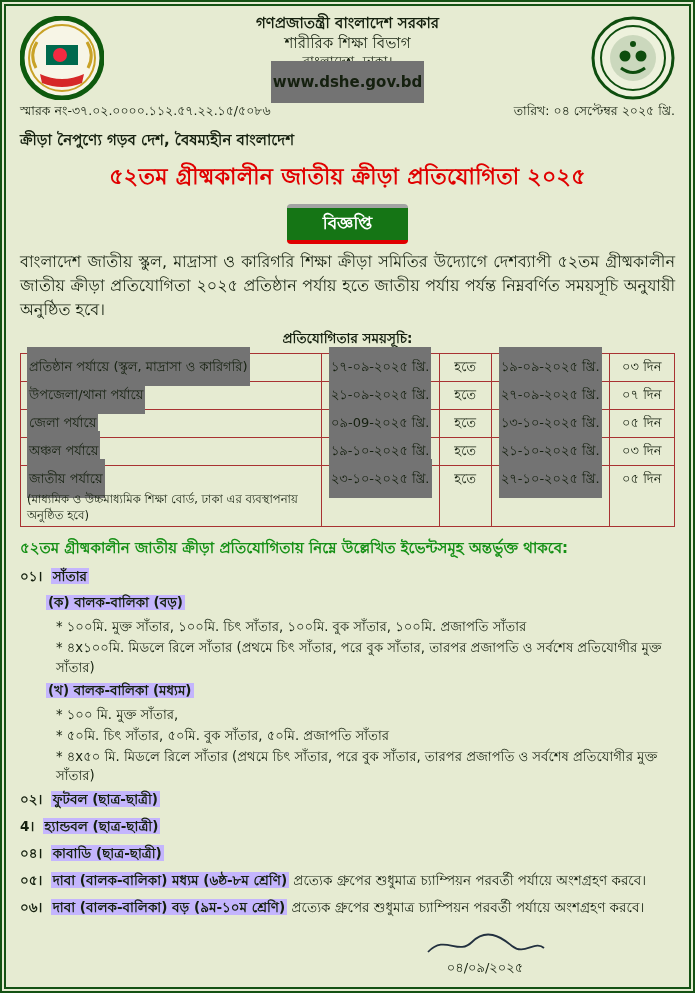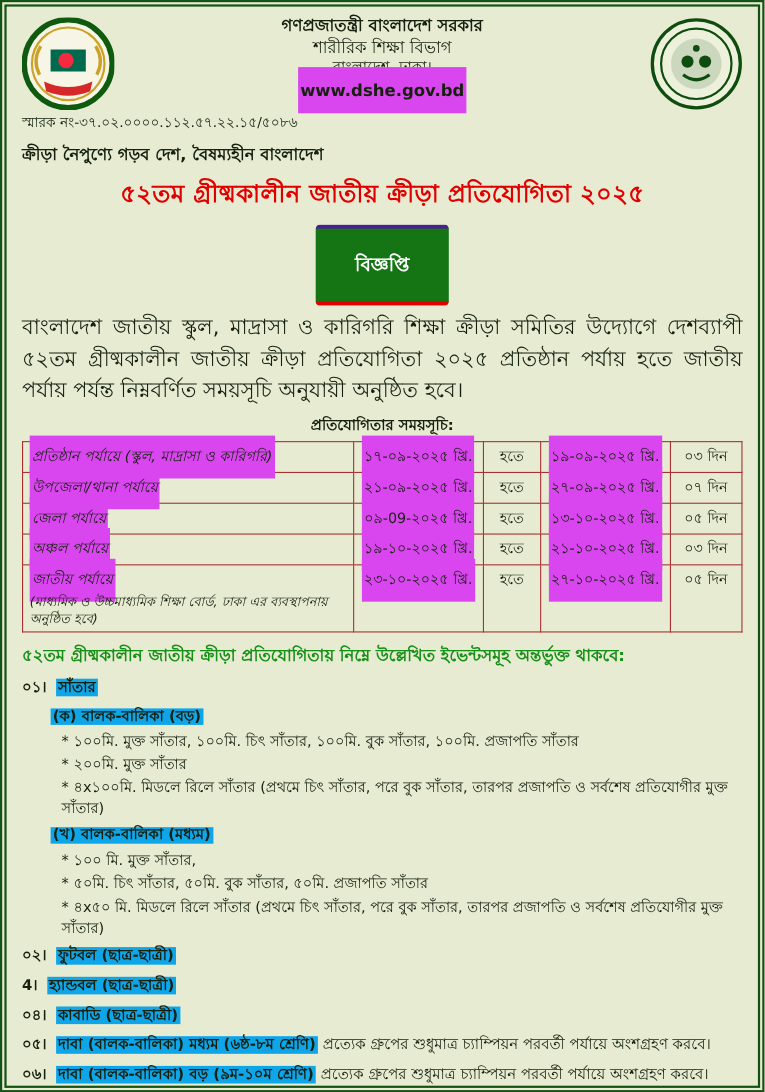--- a/index.html
+++ b/index.html
@@ -8,56 +8,56 @@
     width:695px;height:993px;margin:0 auto;
     background:#e6ebd2;
     border:6px double #145214;
     padding:4px 8px;
     font-family:"DejaVu Sans","Liberation Sans",sans-serif;
     color:#15200f;
     overflow:hidden;
   }
   .inner{width:100%;height:100%;padding:2px 6px;}
   .bold{font-weight:bold;}
-  .hl{background:#d946ef;padding:12px 2px;}
+  .hl{background:#737373;padding:12px 2px;}
   
   .header{display:flex;align-items:flex-start;}
   .logo{width:84px;height:84px;flex:0 0 auto;margin-top:4px;}
   .head-center{flex:1;text-align:center;line-height:1.3;padding-top:2px;}
   .h-line1{font-size:15px;font-weight:bold;}
   .h-line2{font-size:16px;font-weight:bold;}
   .h-line3{font-size:15px;font-weight:normal;}
   .h-line4{font-size:13.5px;}
   .h-web{font-size:15px;margin-top:2px;}
   
   .memo-row{display:flex;justify-content:space-between;font-size:12.5px;margin-top:2px;}
   
   .slogan{text-align:left;font-size:15px;font-weight:bold;margin-top:6px;}
   .title{text-align:center;font-size:22px;font-weight:bold;color:#e00000;margin-top:6px;letter-spacing:.3px;}
   .badge-wrap{text-align:center;margin:8px 0 6px;}
   .badge{
     display:inline-block;background:#157515;color:#ffffff;font-weight:bold;
-    font-size:17px;padding:19px 36px;border-radius:4px;
-    border-top:4px solid #4c1d95;border-bottom:4px solid #e00000;
+    font-size:17px;padding:2px 36px;border-radius:4px;
+    border-top:4px solid #a3a3a3;border-bottom:4px solid #e00000;
   }
-  .intro{font-size:19px;text-align:justify;line-height:1.5;margin:4px 0 6px;}
+  .intro{font-size:16px;text-align:justify;line-height:1.5;margin:4px 0 6px;}
   .sched-head{text-align:center;font-size:13.5px;font-weight:bold;margin:2px 0 2px;}
   
   table.sched{width:100%;border-collapse:collapse;font-size:13px;}
   table.sched td{border:1.6px solid #a83232;padding:3px 6px;vertical-align:top;}
-  td.stage{width:46%;font-style:italic;}
+  td.stage{width:46%;}
   td.date{width:18%;text-align:center;white-space:nowrap;margin-left:27px;}
   td.mid{width:8%;text-align:center;}
   td.days{width:10%;text-align:center;white-space:nowrap;}
   .note{display:block;font-size:11.6px;line-height:1.35;margin-top:2px;}
   
   .events-head{color:#169016;font-size:15px;font-weight:bold;margin:9px 0 5px;}
   .ev-line{font-size:13.5px;margin:4px 0;}
   .ev-num{font-weight:bold;margin-right:4px;}
-  .ev-hl{background:#0ea5e9;font-weight:bold;padding:0 2px;}
+  .ev-hl{background:#c4b5fd;font-weight:bold;padding:0 2px;}
   .grp{margin:4px 0 2px 26px;font-size:13.4px;}
   .swim{margin:2px 0 2px 36px;font-size:13.2px;line-height:1.45;}
   
   .signature{width:380px;margin:12px 0 0 auto;text-align:center;font-size:13px;line-height:1.5;}
   .sig-scribble{display:block;margin:0 auto;}
 </style>
 </head>
 <body>
 
 <div class="page">
@@ -85,20 +85,21 @@
         <circle cx="42" cy="42" r="23" fill="#0e4d0e" opacity="0.15"></circle>
         <circle cx="34" cy="40" r="5.5" fill="#0e4d0e"></circle>
         <circle cx="50" cy="40" r="5.5" fill="#0e4d0e"></circle>
         <path d="M30 52 Q42 61 54 52" stroke="#0e4d0e" stroke-width="3" fill="none"></path>
         <circle cx="42" cy="28" r="3" fill="#0e4d0e"></circle>
       </svg>
     </header>
 
     <div class="memo-row">
       <span>স্মারক নং-৩৭.০২.০০০০.১১২.৫৭.২২.১৫/৫০৮৬</span>
+      <span>তারিখ: ০৪ সেপ্টেম্বর ২০২৫ খ্রি.</span>
     </div>
 
     <div class="slogan">ক্রীড়া নৈপুণ্যে গড়ব দেশ, বৈষম্যহীন বাংলাদেশ</div>
     <div class="title">৫২তম গ্রীষ্মকালীন জাতীয় ক্রীড়া প্রতিযোগিতা ২০২৫</div>
 
     <div class="badge-wrap">
       <div class="badge">বিজ্ঞপ্তি</div>
     </div>
 
     <p class="intro">বাংলাদেশ জাতীয় স্কুল, মাদ্রাসা ও কারিগরি শিক্ষা ক্রীড়া সমিতির উদ্যোগে দেশব্যাপী ৫২তম গ্রীষ্মকালীন জাতীয় ক্রীড়া প্রতিযোগিতা ২০২৫ প্রতিষ্ঠান পর্যায় হতে জাতীয় পর্যায় পর্যন্ত নিম্নবর্ণিত সময়সূচি অনুযায়ী অনুষ্ঠিত হবে।</p>
@@ -154,21 +155,20 @@
 
       <div class="ev-line">
         <span class="ev-num">০১।</span>
         <span class="ev-hl">সাঁতার</span>
       </div>
 
       <div class="grp">
         <span class="ev-hl">(ক) বালক-বালিকা (বড়)</span>
       </div>
       <div class="swim">* ১০০মি. মুক্ত সাঁতার, ১০০মি. চিৎ সাঁতার, ১০০মি. বুক সাঁতার, ১০০মি. প্রজাপতি সাঁতার</div>
-      <div class="swim">* ২০০মি. মুক্ত সাঁতার</div>
       <div class="swim">* ৪x১০০মি. মিডলে রিলে সাঁতার (প্রথমে চিৎ সাঁতার, পরে বুক সাঁতার, তারপর প্রজাপতি ও সর্বশেষ প্রতিযোগীর মুক্ত সাঁতার)</div>
 
       <div class="grp">
         <span class="ev-hl">(খ) বালক-বালিকা (মধ্যম)</span>
       </div>
       <div class="swim">* ১০০ মি. মুক্ত সাঁতার,</div>
       <div class="swim">* ৫০মি. চিৎ সাঁতার, ৫০মি. বুক সাঁতার, ৫০মি. প্রজাপতি সাঁতার</div>
       <div class="swim">* ৪x৫০ মি. মিডলে রিলে সাঁতার (প্রথমে চিৎ সাঁতার, পরে বুক সাঁতার, তারপর প্রজাপতি ও সর্বশেষ প্রতিযোগীর মুক্ত সাঁতার)</div>
 
       <div class="ev-line">

